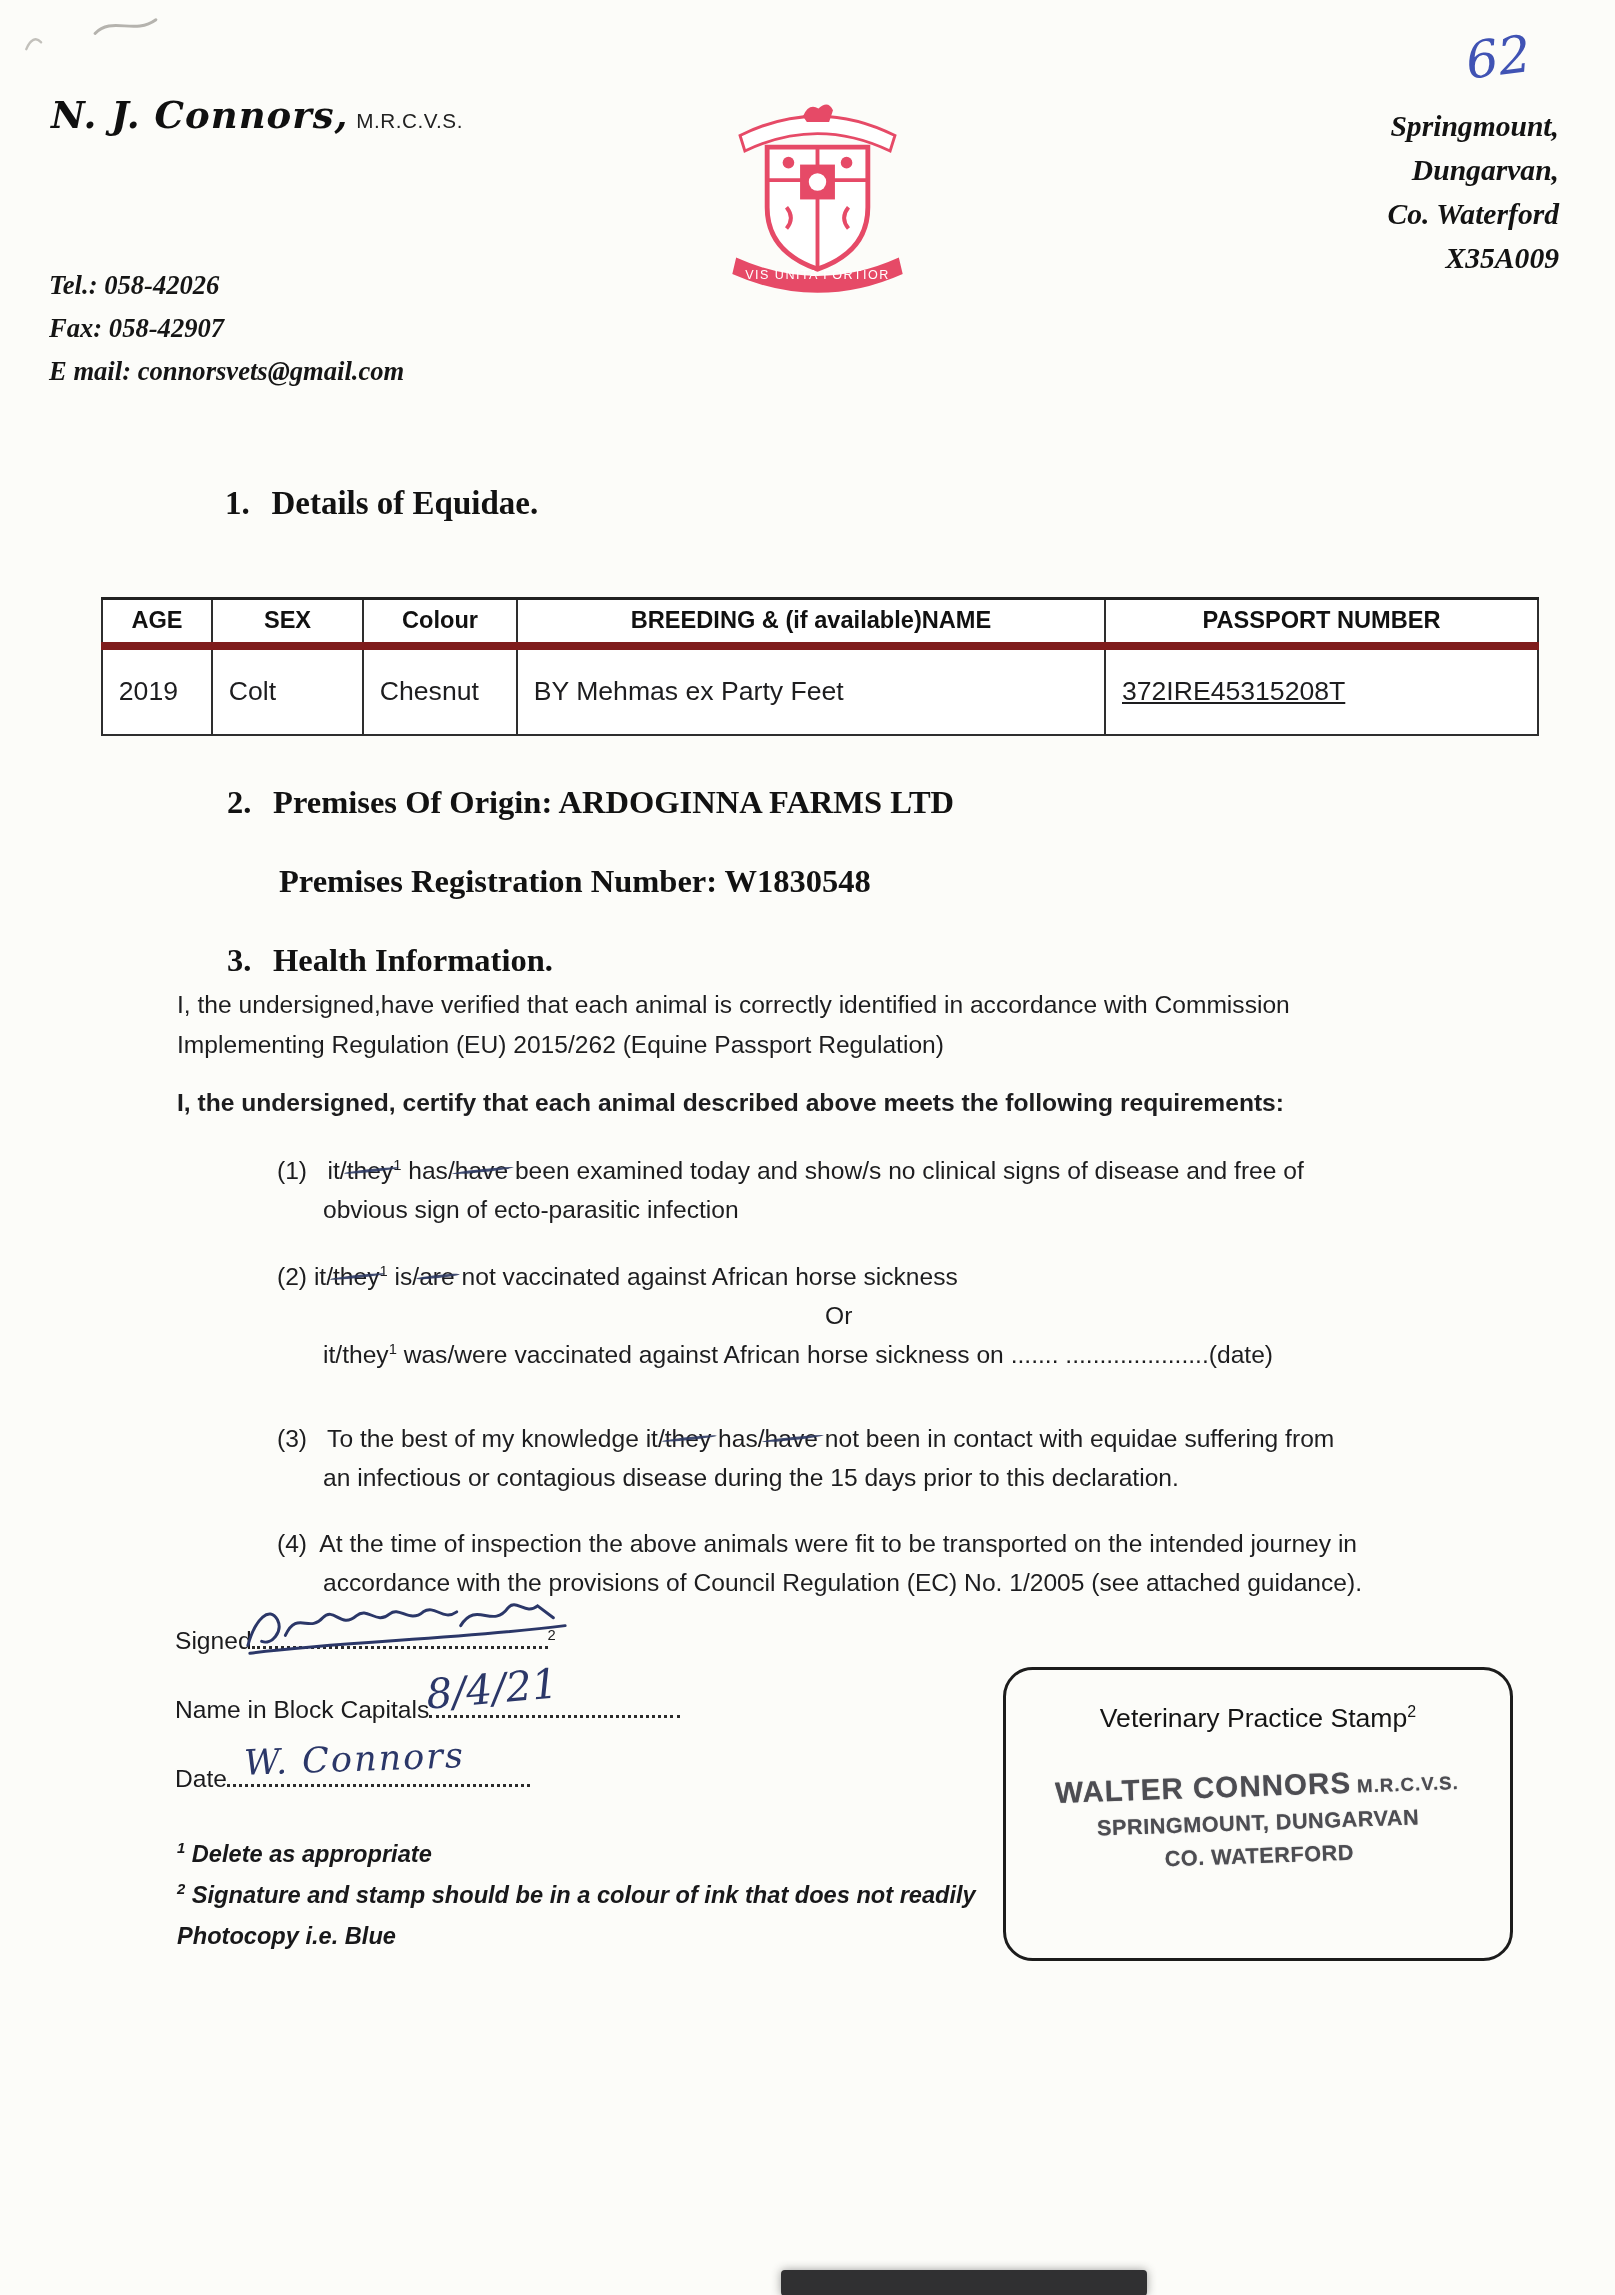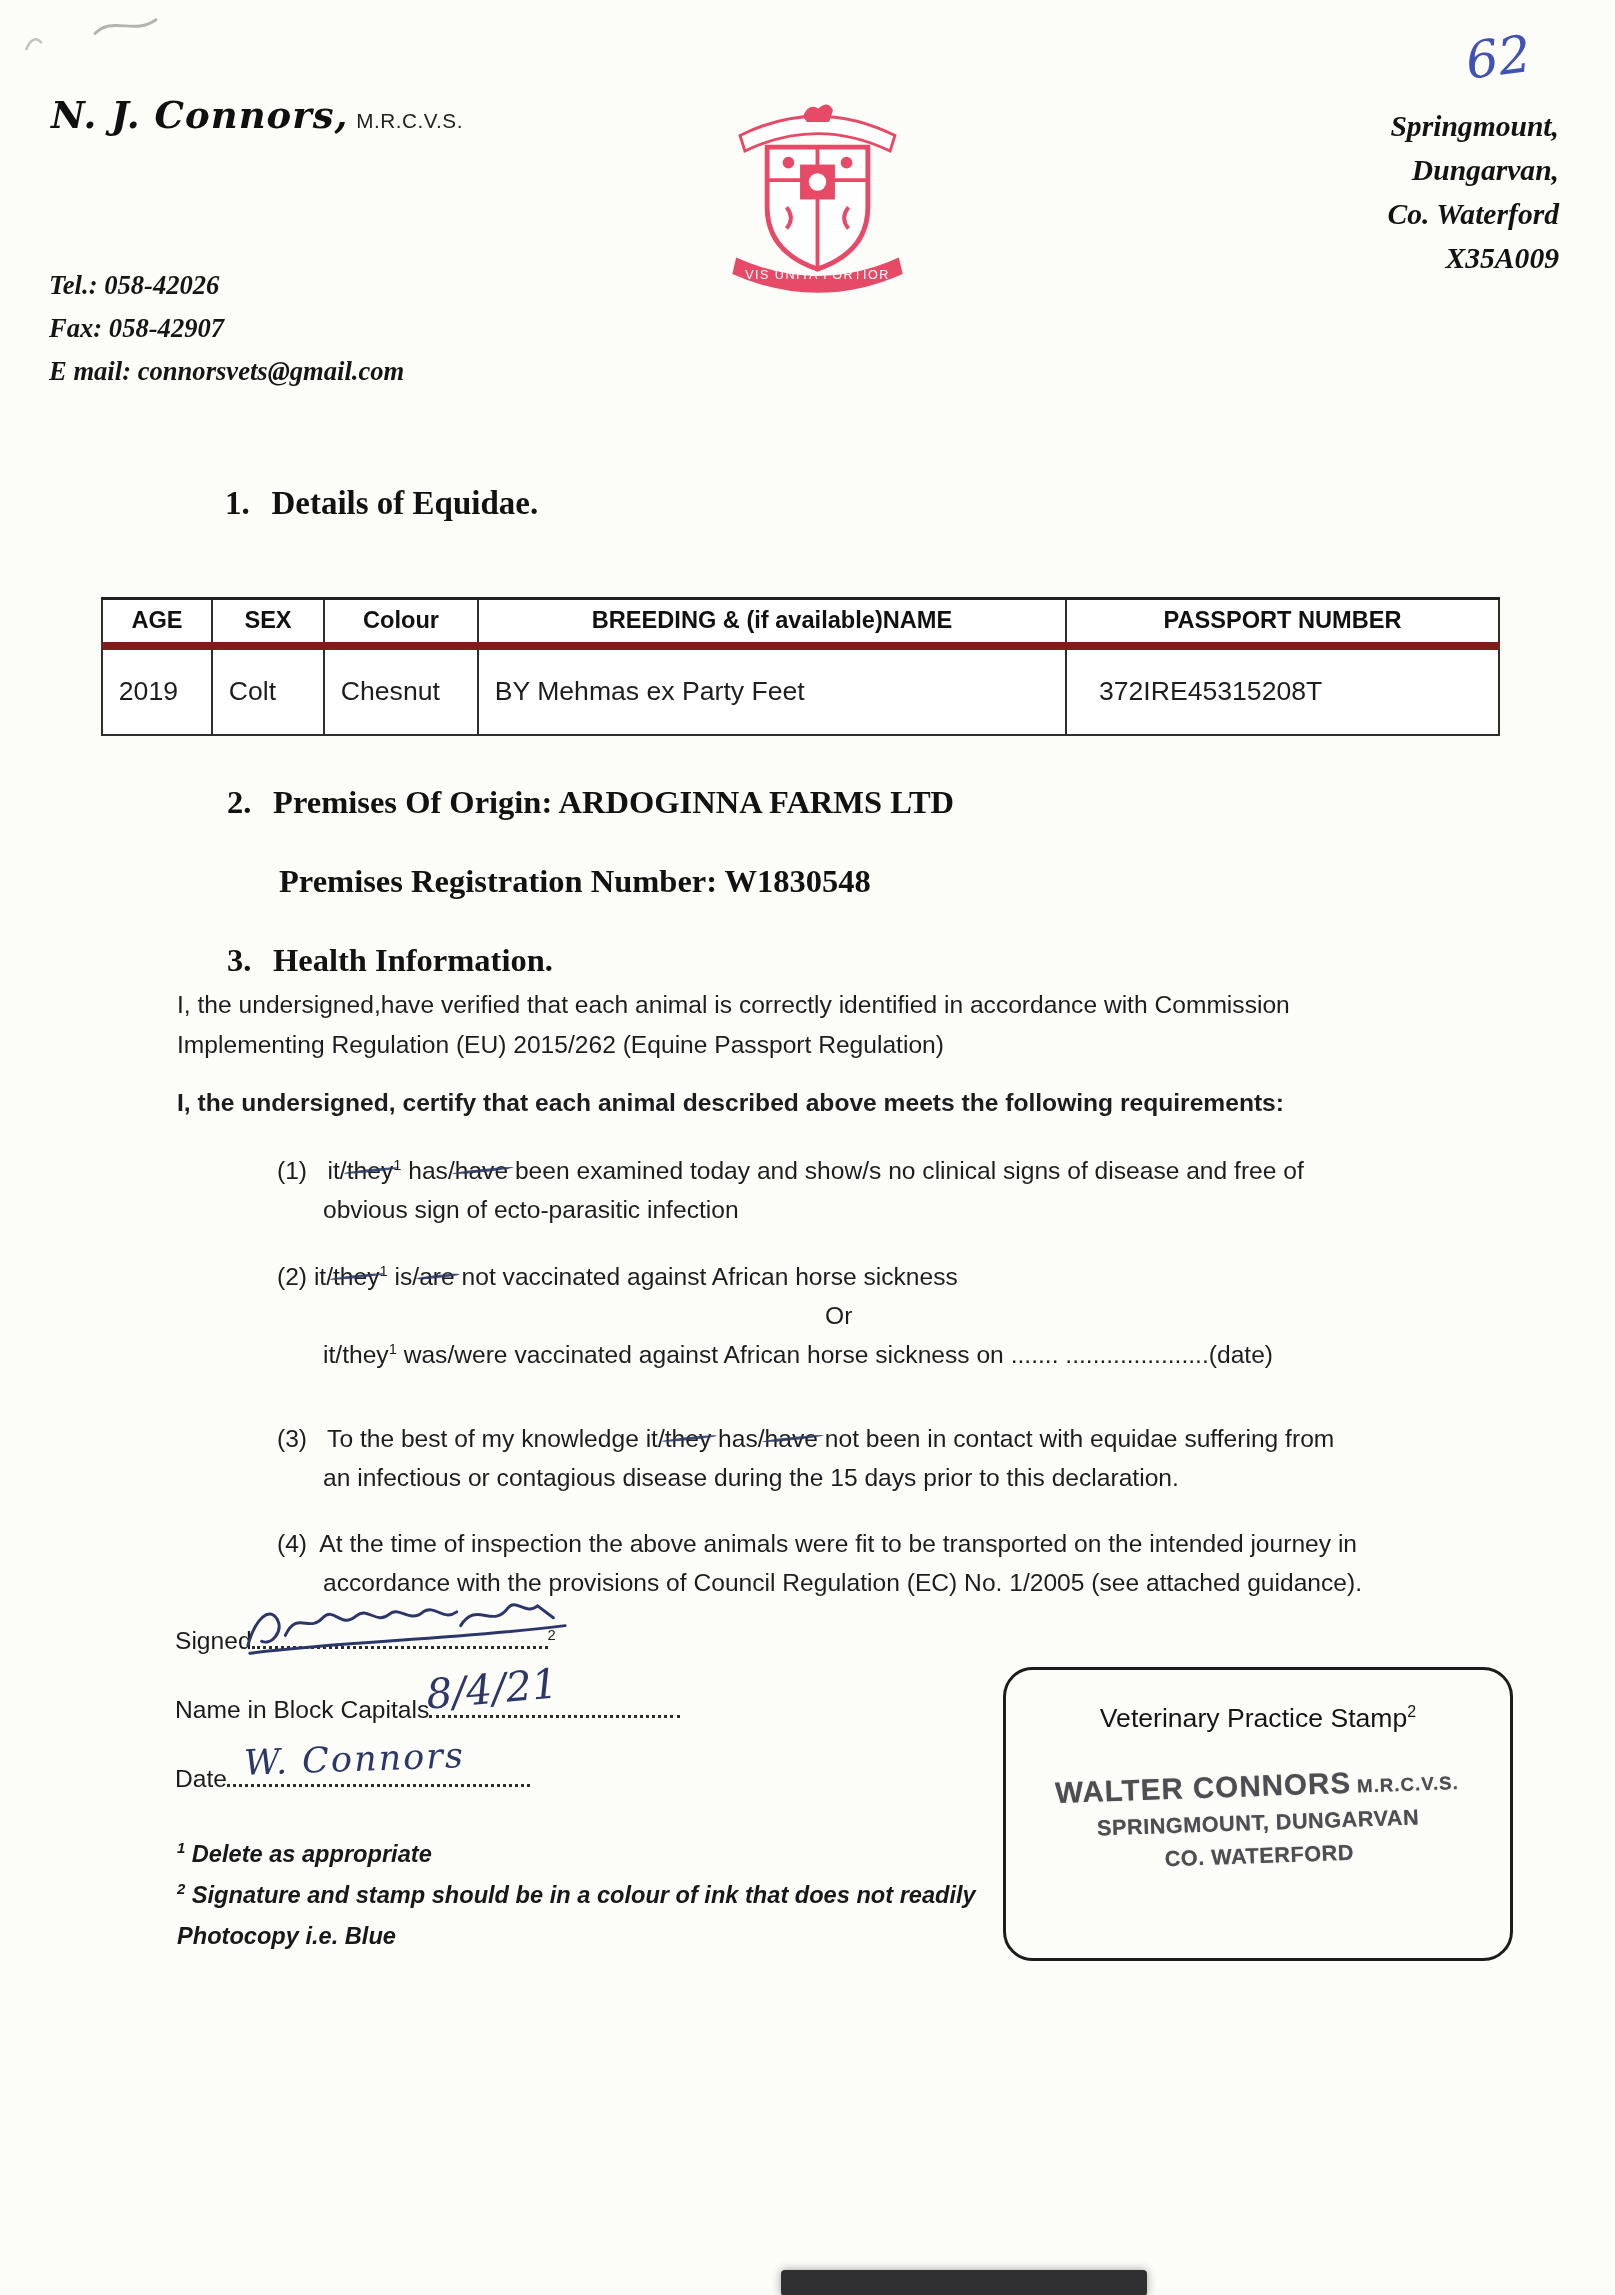--- a/index.html
+++ b/index.html
@@ -65,25 +65,25 @@
   }
   .equidae-table th, .equidae-table td { border:2px solid #2e2e2e; }
   .equidae-table thead tr { height:47px; }
   .equidae-table th {
     font-size:23.6px; font-weight:bold; text-align:center; color:#111;
     border-top:3.9px solid #222; border-bottom:8px solid #7f1d1d;
   }
   .equidae-table tbody tr { height:89px; }
   .equidae-table td { font-size:26.6px; padding-left:15.8px; vertical-align:middle; }
   .equidae-table .c0 { width:110px; }
-  .equidae-table .c1 { width:112px;margin-left:40px; }
+  .equidae-table .c1 { width:151px;margin-left:40px; }
   .equidae-table .c2 { width:154px; }
   .equidae-table .c3 { width:588px; }
   .equidae-table .c4 { width:433px; }
-  .equidae-table td.c4 { padding-left:32px; }
+  .equidae-table td.c4 { padding-left:16px;text-decoration:underline; }
 
   
   .intro { position:absolute; left:177px; top:985px; font-size:24.6px; line-height:40px; white-space:pre; }
   .certify { position:absolute; left:177px; top:1089px; font-size:24.6px; font-weight:bold; white-space:pre; }
   .requirements { position:absolute; left:177px; top:1151px; font-size:24.6px; line-height:39px; }
   .req { white-space:pre-wrap; }
   .indent-1 { margin-left:100px; }
   .indent-2 { margin-left:146px; }
   .indent-or { margin-left:648px; }
   .gap-1 { margin-top:27.6px; }

